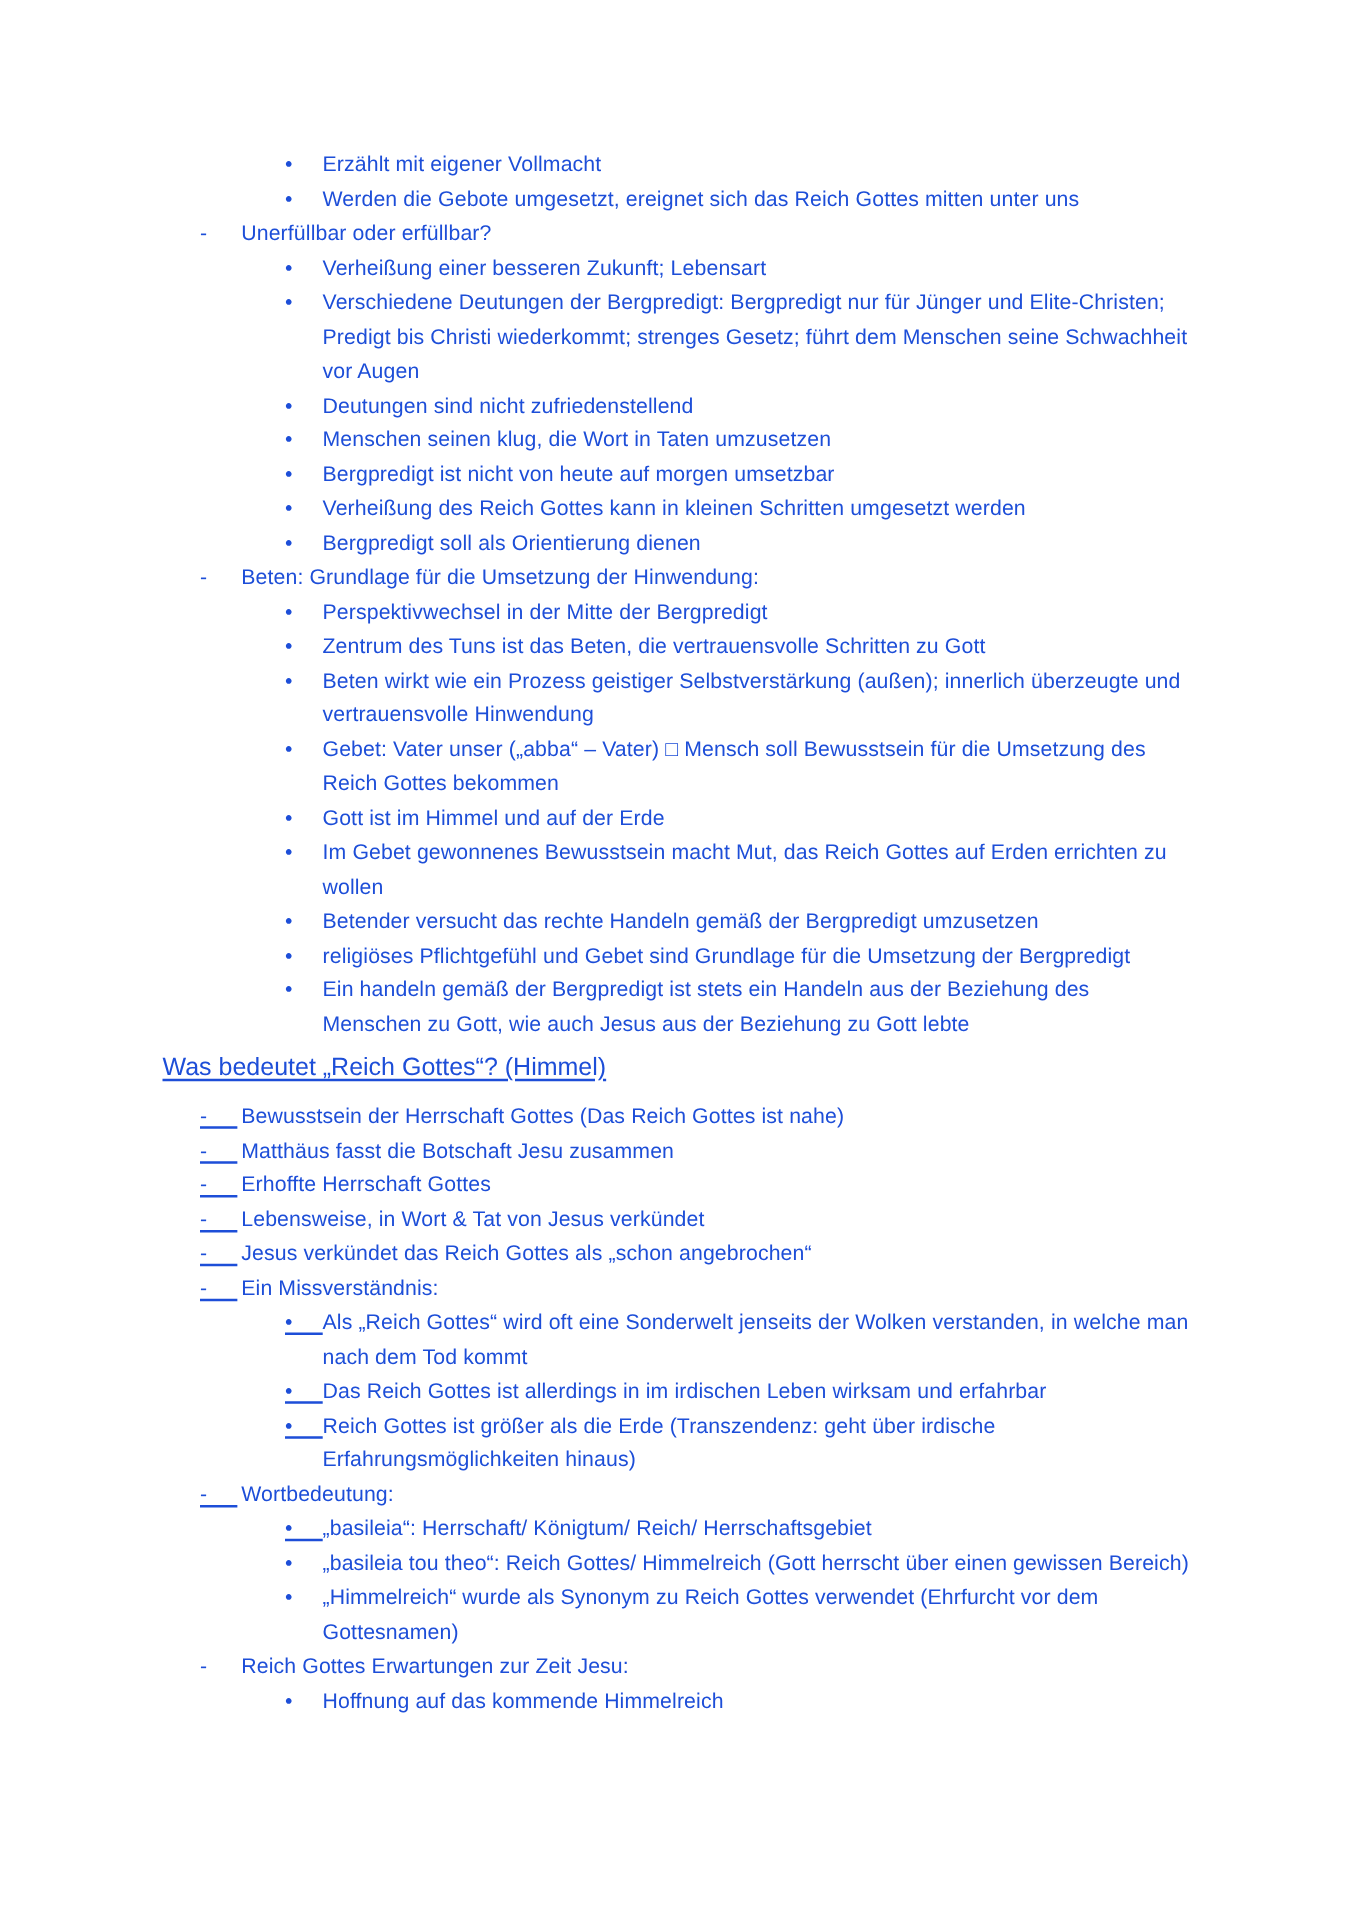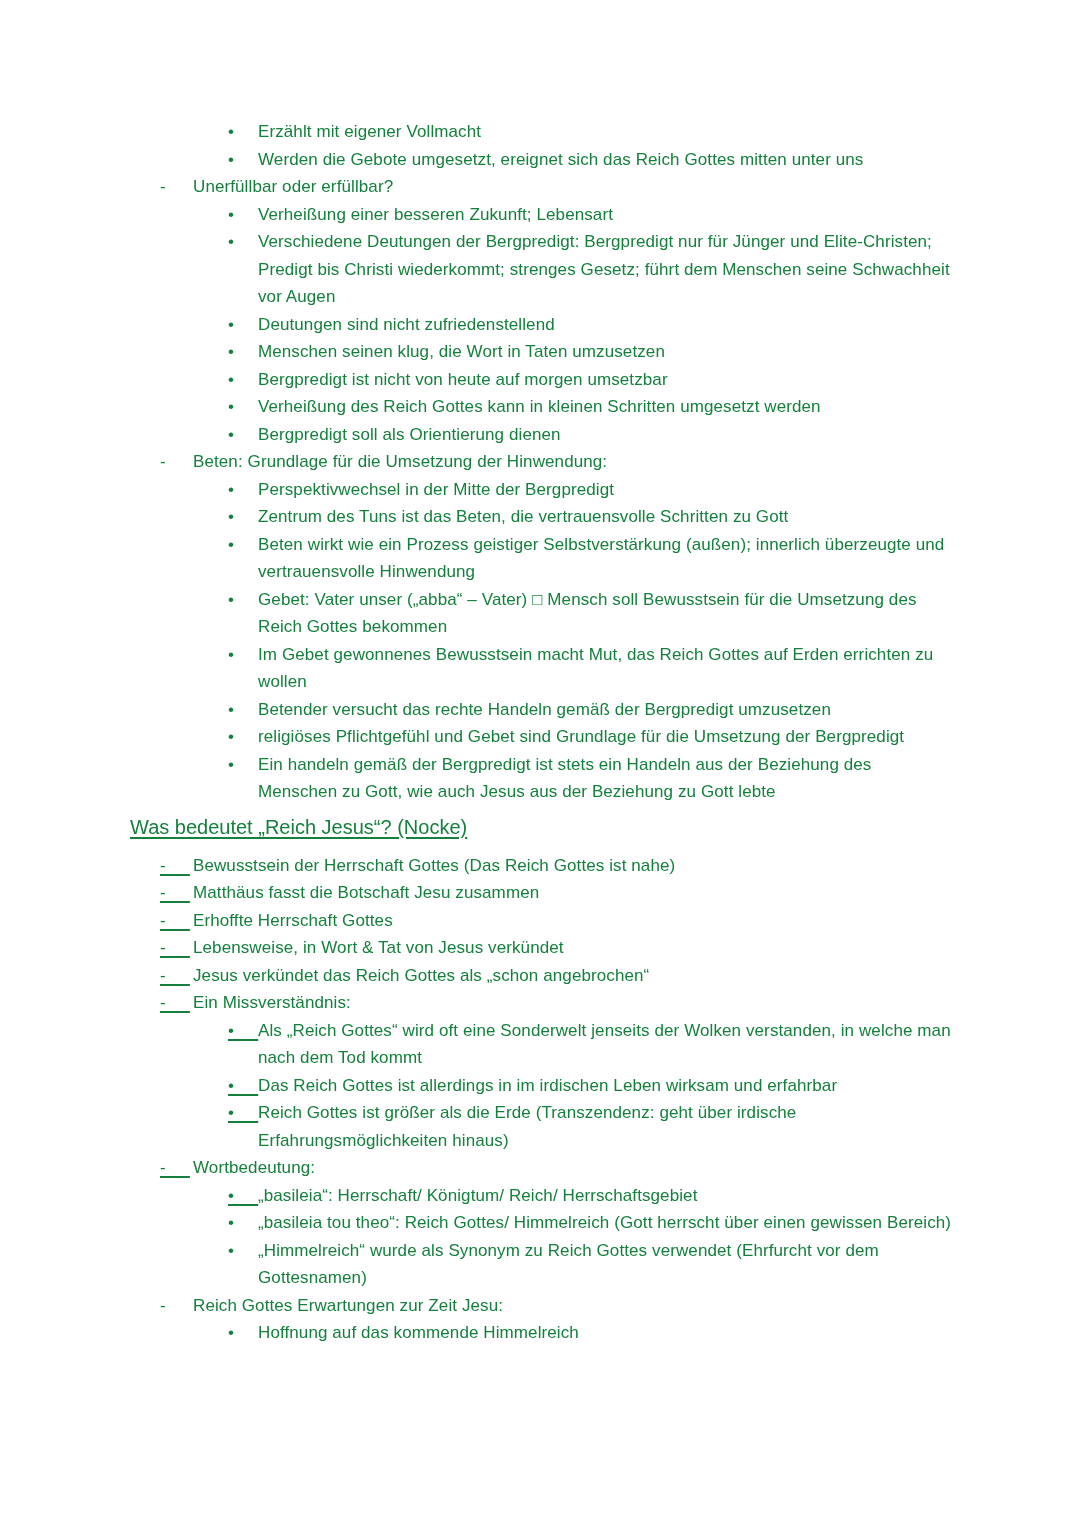--- a/index.html
+++ b/index.html
@@ -8,21 +8,21 @@
     background: #ffffff;
   }
   .page {
     position: relative;
     width: 1080px;
     height: 1525px;
     margin: 0 auto;
     background: #ffffff;
     overflow: hidden;
     font-family: "Liberation Sans", sans-serif;
-    color: #15803d;
+    color: #1d4ed8;
   }
   .content {
     position: absolute;
     top: 118px;
     left: 0;
     width: 952px;
   }
   .line {
     font-size: 17px;
     line-height: 27.5px;
@@ -80,27 +80,28 @@
         <div class="line l-bullet"><span class="marker">•&nbsp;&nbsp;&nbsp;&nbsp;&nbsp;</span><span class="item-text">Deutungen sind nicht zufriedenstellend</span></div>
         <div class="line l-bullet"><span class="marker">•&nbsp;&nbsp;&nbsp;&nbsp;&nbsp;</span><span class="item-text">Menschen seinen klug, die Wort in Taten umzusetzen</span></div>
         <div class="line l-bullet"><span class="marker">•&nbsp;&nbsp;&nbsp;&nbsp;&nbsp;</span><span class="item-text">Bergpredigt ist nicht von heute auf morgen umsetzbar</span></div>
         <div class="line l-bullet"><span class="marker">•&nbsp;&nbsp;&nbsp;&nbsp;&nbsp;</span><span class="item-text">Verheißung des Reich Gottes kann in kleinen Schritten umgesetzt werden</span></div>
         <div class="line l-bullet"><span class="marker">•&nbsp;&nbsp;&nbsp;&nbsp;&nbsp;</span><span class="item-text">Bergpredigt soll als Orientierung dienen</span></div>
         <div class="line l-dash"><span class="marker">-&nbsp;&nbsp;&nbsp;&nbsp;&nbsp;</span><span class="item-text">Beten: Grundlage für die Umsetzung der Hinwendung:</span></div>
         <div class="line l-bullet"><span class="marker">•&nbsp;&nbsp;&nbsp;&nbsp;&nbsp;</span><span class="item-text">Perspektivwechsel in der Mitte der Bergpredigt</span></div>
         <div class="line l-bullet"><span class="marker">•&nbsp;&nbsp;&nbsp;&nbsp;&nbsp;</span><span class="item-text">Zentrum des Tuns ist das Beten, die vertrauensvolle Schritten zu Gott</span></div>
         <div class="line l-bullet"><span class="marker">•&nbsp;&nbsp;&nbsp;&nbsp;&nbsp;</span><span class="item-text">Beten wirkt wie ein Prozess geistiger Selbstverstärkung (außen); innerlich überzeugte und vertrauensvolle Hinwendung</span></div>
         <div class="line l-bullet"><span class="marker">•&nbsp;&nbsp;&nbsp;&nbsp;&nbsp;</span><span class="item-text">Gebet: Vater unser („abba“ – Vater) □ Mensch soll Bewusstsein für die Umsetzung des Reich Gottes bekommen</span></div>
+        <div class="line l-bullet"><span class="marker">•&nbsp;&nbsp;&nbsp;&nbsp;&nbsp;</span><span class="item-text">Gott ist im Himmel und auf der Erde</span></div>
         <div class="line l-bullet"><span class="marker">•&nbsp;&nbsp;&nbsp;&nbsp;&nbsp;</span><span class="item-text">Im Gebet gewonnenes Bewusstsein macht Mut, das Reich Gottes auf Erden errichten zu wollen</span></div>
         <div class="line l-bullet"><span class="marker">•&nbsp;&nbsp;&nbsp;&nbsp;&nbsp;</span><span class="item-text">Betender versucht das rechte Handeln gemäß der Bergpredigt umzusetzen</span></div>
         <div class="line l-bullet"><span class="marker">•&nbsp;&nbsp;&nbsp;&nbsp;&nbsp;</span><span class="item-text">religiöses Pflichtgefühl und Gebet sind Grundlage für die Umsetzung der Bergpredigt</span></div>
         <div class="line l-bullet"><span class="marker">•&nbsp;&nbsp;&nbsp;&nbsp;&nbsp;</span><span class="item-text">Ein handeln gemäß der Bergpredigt ist stets ein Handeln aus der Beziehung des Menschen zu Gott, wie auch Jesus aus der Beziehung zu Gott lebte</span></div>
       </div>
       <div class="section">
-        <div class="heading"><span class="heading-text">Was bedeutet „Reich Jesus“? (Nocke)</span></div>
+        <div class="heading"><span class="heading-text">Was bedeutet „Reich Gottes“? (Himmel)</span></div>
         <div class="line l-dash"><span class="marker u">-&nbsp;&nbsp;&nbsp;&nbsp;&nbsp;</span><span class="item-text">Bewusstsein der Herrschaft Gottes (Das Reich Gottes ist nahe)</span></div>
         <div class="line l-dash"><span class="marker u">-&nbsp;&nbsp;&nbsp;&nbsp;&nbsp;</span><span class="item-text">Matthäus fasst die Botschaft Jesu zusammen</span></div>
         <div class="line l-dash"><span class="marker u">-&nbsp;&nbsp;&nbsp;&nbsp;&nbsp;</span><span class="item-text">Erhoffte Herrschaft Gottes</span></div>
         <div class="line l-dash"><span class="marker u">-&nbsp;&nbsp;&nbsp;&nbsp;&nbsp;</span><span class="item-text">Lebensweise, in Wort &amp; Tat von Jesus verkündet</span></div>
         <div class="line l-dash"><span class="marker u">-&nbsp;&nbsp;&nbsp;&nbsp;&nbsp;</span><span class="item-text">Jesus verkündet das Reich Gottes als „schon angebrochen“</span></div>
         <div class="line l-dash"><span class="marker u">-&nbsp;&nbsp;&nbsp;&nbsp;&nbsp;</span><span class="item-text">Ein Missverständnis:</span></div>
         <div class="line l-bullet"><span class="marker u">•&nbsp;&nbsp;&nbsp;&nbsp;&nbsp;</span><span class="item-text">Als „Reich Gottes“ wird oft eine Sonderwelt jenseits der Wolken verstanden, in welche man nach dem Tod kommt</span></div>
         <div class="line l-bullet"><span class="marker u">•&nbsp;&nbsp;&nbsp;&nbsp;&nbsp;</span><span class="item-text">Das Reich Gottes ist allerdings in im irdischen Leben wirksam und erfahrbar</span></div>
         <div class="line l-bullet"><span class="marker u">•&nbsp;&nbsp;&nbsp;&nbsp;&nbsp;</span><span class="item-text">Reich Gottes ist größer als die Erde (Transzendenz: geht über irdische Erfahrungsmöglichkeiten hinaus)</span></div>
         <div class="line l-dash"><span class="marker u">-&nbsp;&nbsp;&nbsp;&nbsp;&nbsp;</span><span class="item-text">Wortbedeutung:</span></div>

